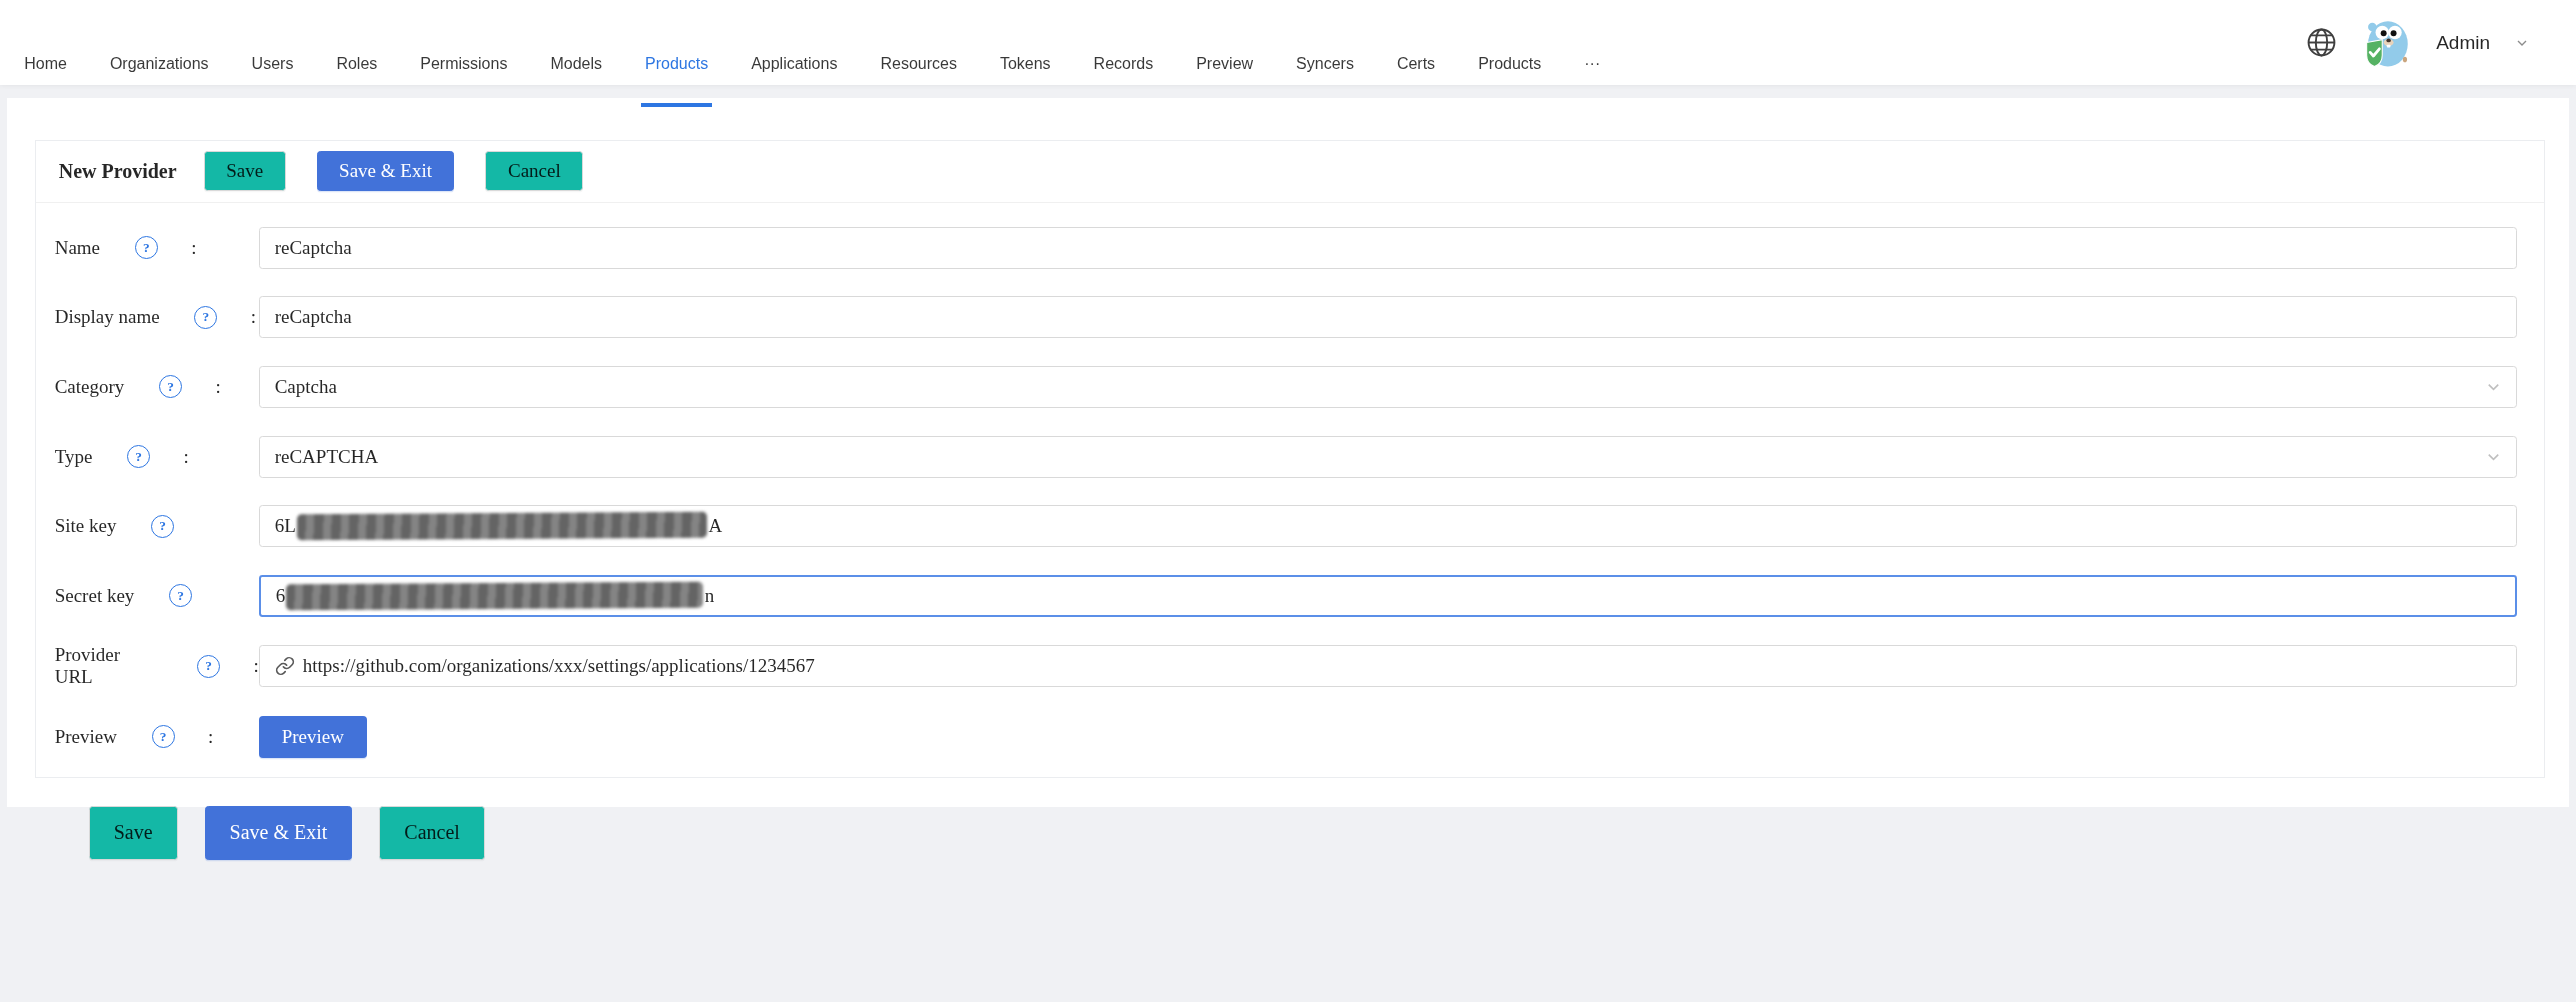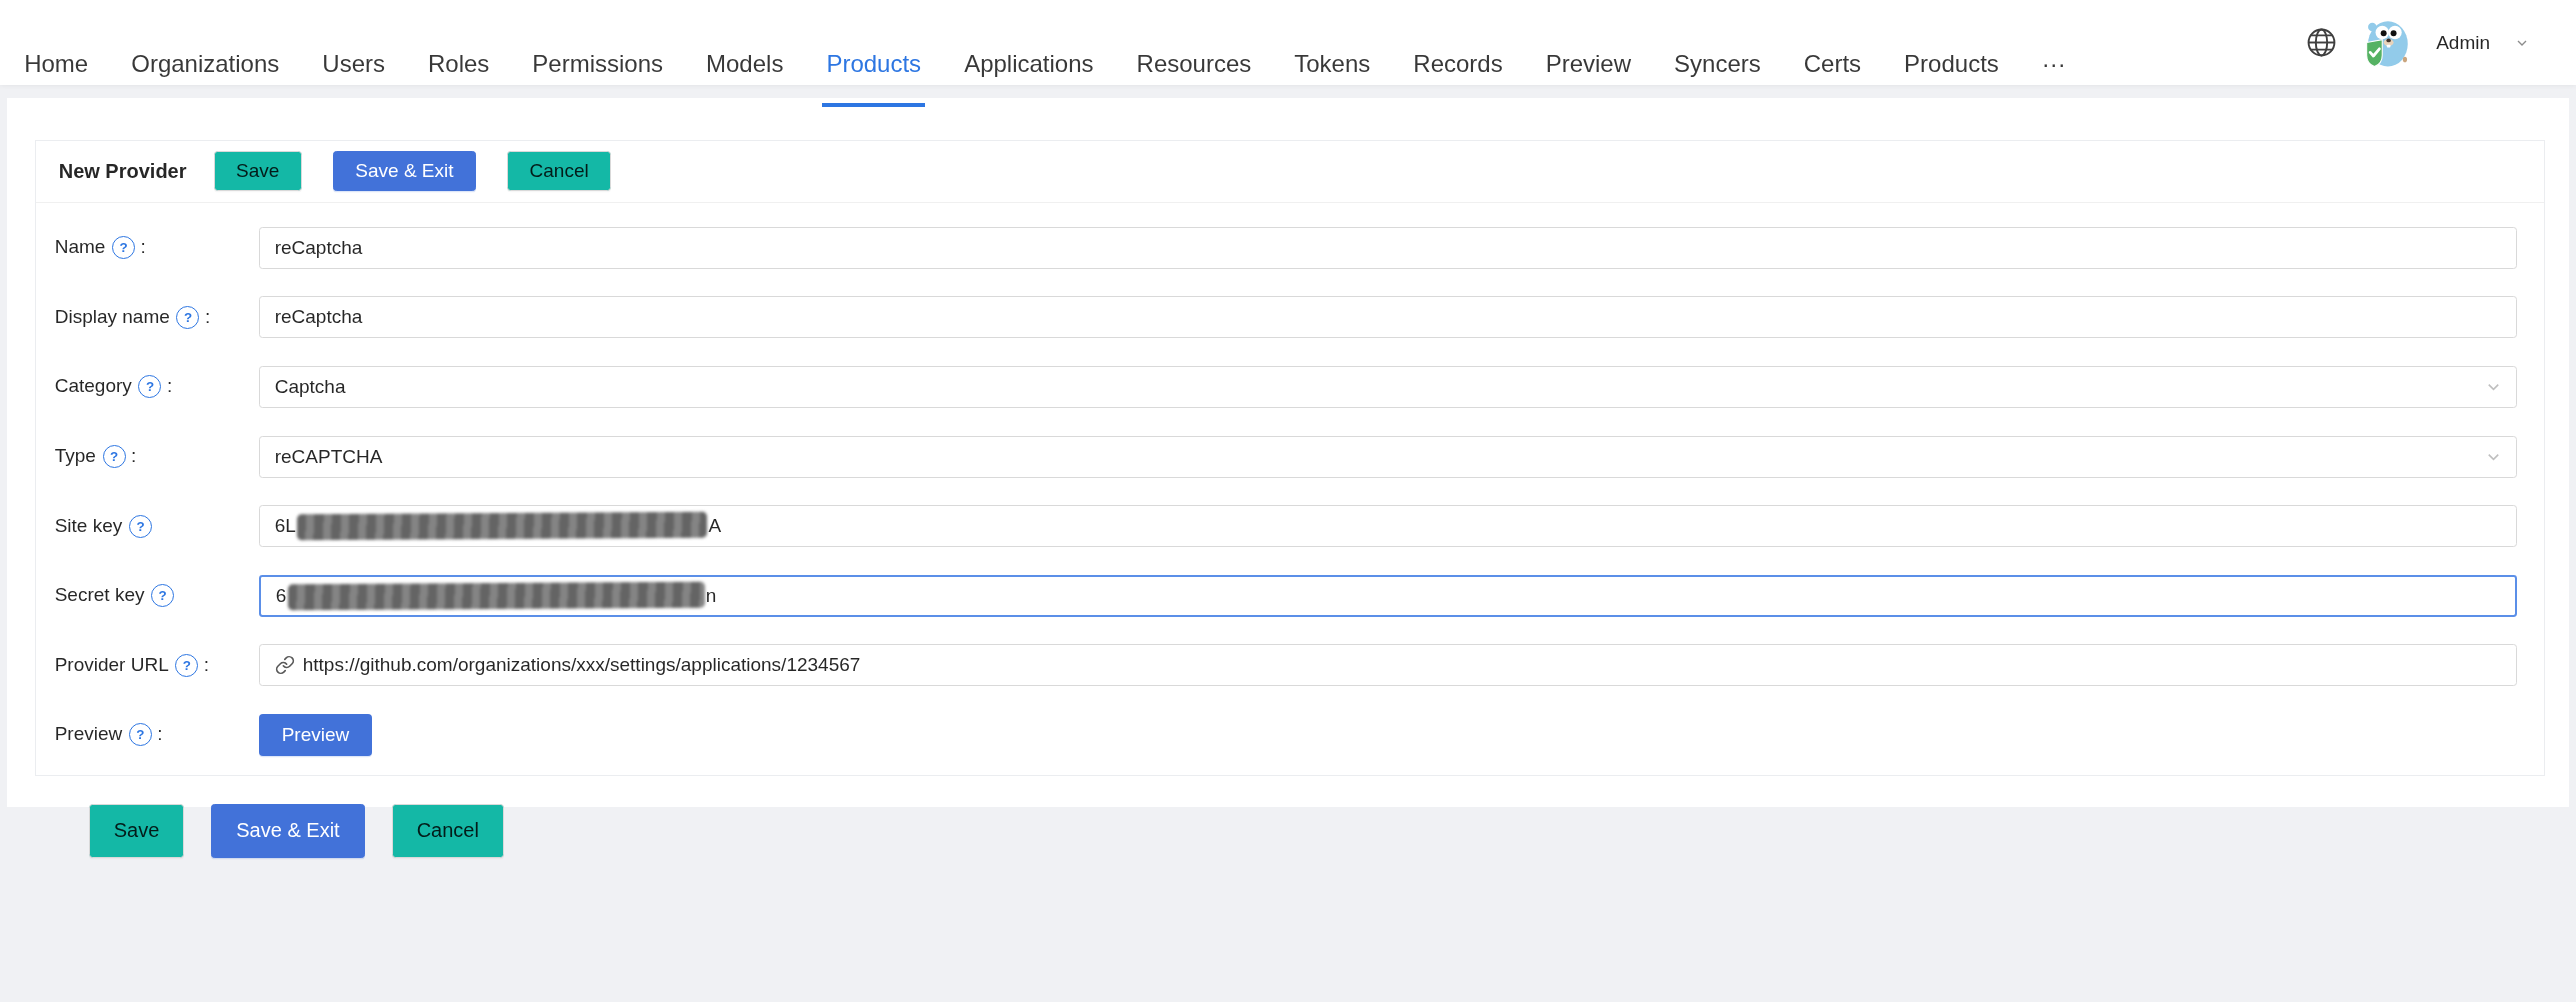--- a/index.html
+++ b/index.html
@@ -15,48 +15,48 @@
     --card-border:#ebedf0;
     --redact:#7a7a7a;
   }
 
   
   .nav{ position:relative; height:85px; background:#fff;
     display:flex; align-items:center; justify-content:space-between;
     box-shadow:0 1.3px 5.4px rgba(0,0,0,.07); z-index:5; }
   .nav-items{ display:flex; align-items:center; height:100%; padding-left:2.7px; }
   .nav-item{ position:relative; height:100%; display:flex; align-items:center;
-    padding:0 21.5px; font-size:24px; color:rgba(0,0,0,.78); cursor:pointer; white-space:nowrap;margin-top:43px; }
+    padding:0 21.5px; font-size:16px; color:rgba(0,0,0,.78); cursor:pointer; white-space:nowrap;margin-top:43px; }
   .nav-item.active{ color:var(--nav-active); }
   .nav-item.active::after{ content:""; position:absolute; left:17.5px; right:17.5px; bottom:0;
     height:3.4px; background:var(--nav-active); }
   .nav-right{ display:flex; align-items:center; gap:24px; padding-right:46px; }
   .icon-btn{ display:flex; align-items:center; cursor:pointer; }
   .user-name{ font-size:19px; color:rgba(0,0,0,.85); }
   .avatar-wrap{ width:51px; height:51px; display:flex; align-items:center; justify-content:center; cursor:pointer; }
 
   
-  .page{ padding:12.8px 6.7px 0 6.7px; height:722px; }
+  .page{ padding:12.8px 6.7px 0 6.7px; height:722px;font-family:Liberation Serif, serif; }
   .panel{ background:#fff; width:100%; height:100%; padding-top:42px; }
 
   .card{ margin:0 24px 0 28px; border:1.3px solid var(--card-border); background:#fff; }
   .card-header{ height:62px; display:flex; align-items:center; padding:0 23px;
     border-bottom:1.3px solid #f0f0f0; }
   .card-title{ font-size:20px; font-weight:700; margin-right:27px; }
   .btn{ height:40px; padding:0 21.5px; font-size:19px; border:1.3px solid var(--border);
     border-radius:3.4px; background:#14b8a6; color:rgba(0,0,0,.85); cursor:pointer;
     font-family:inherit; box-shadow:0 1.3px 0 rgba(0,0,0,.03); margin-right:31px; }
   .btn.primary{ background:var(--primary); border-color:var(--primary); color:#fff;
     box-shadow:0 1.3px 0 rgba(64,114,214,.18); }
 
   .card-body{ padding:24px 27px 19px 19px; }
   .frow{ display:flex; align-items:center; margin-bottom:27.6px; min-height:42px; }
   .frow:last-child{ margin-bottom:0; }
-  .flabel{ width:204px; flex:0 0 204px; display:flex; 
-    font-size:19px; color:rgba(0,0,0,.85); }
+  .flabel{ width:204px; flex:0 0 204px; display:flex; align-items:center;
+    font-size:19px; color:rgba(0,0,0,.85);gap:28px; }
   .qicon{ width:23px; height:23px; border:1.7px solid var(--nav-active); border-radius:50%;
     display:inline-flex; align-items:center; justify-content:center;
     font-size:13.4px; font-weight:700; color:var(--nav-active); margin-left:6.7px; cursor:pointer; flex:0 0 auto; }
   .colon{ margin-left:5.4px; }
   .fcontrol{ flex:1; display:flex; align-items:center; }
 
   .tinput{ width:100%; height:42px; border:1.3px solid var(--border); border-radius:3.4px;
     padding:8px 15px; font-size:19px; font-family:inherit; color:rgba(0,0,0,.85);
     background:#fff; display:flex; align-items:center; }
   input.tinput{ outline:none; }

